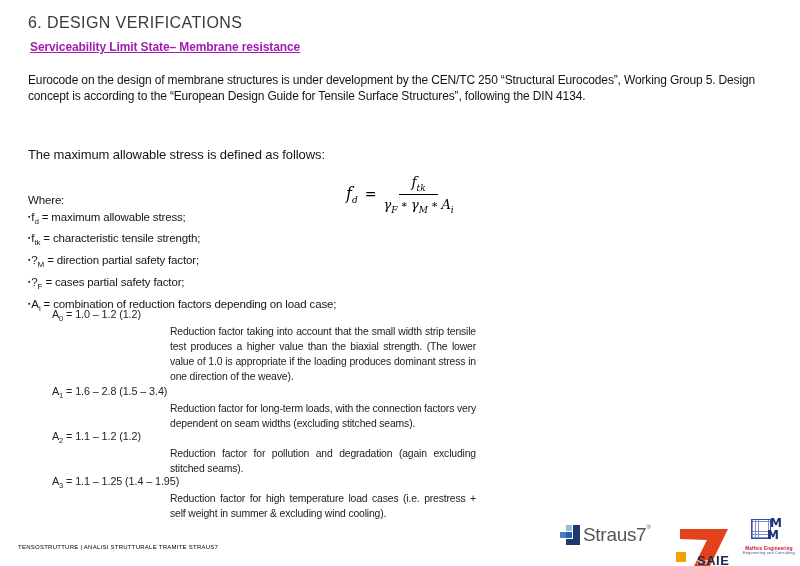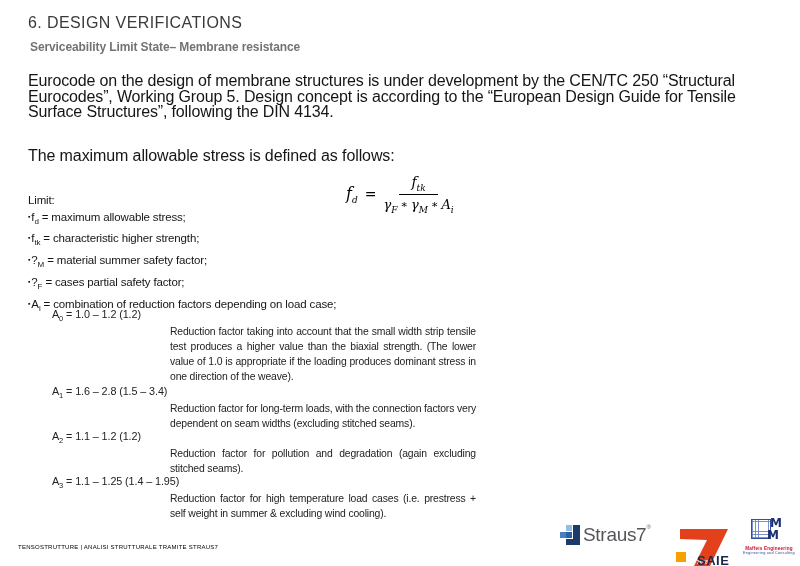--- a/index.html
+++ b/index.html
@@ -7,29 +7,29 @@
   .slide {
     position:relative; width:800px; height:566px; background:#ffffff;
     font-family:"Liberation Sans", sans-serif; color:#1a1a1a; overflow:hidden;
   }
   .title {
     position:absolute; left:28px; top:14px;
     font-size:16px; font-weight:400; color:#3a3a3a; letter-spacing:0.4px;
   }
   .subtitle {
     position:absolute; left:30px; top:40px;
-    font-size:12px; font-weight:700; color:#737373; letter-spacing:-0.1px;
+    font-size:12px; font-weight:700; color:#a21caf; letter-spacing:-0.1px;text-decoration:underline;
   }
   .intro {
     position:absolute; left:28px; top:73px; width:736px;
-    font-size:16px; line-height:15.5px; letter-spacing:-0.15px; color:#151515;
+    font-size:12px; line-height:15.5px; letter-spacing:-0.15px; color:#151515;
   }
   .stress-line {
     position:absolute; left:28px; top:147px;
-    font-size:16px; letter-spacing:-0.1px; color:#151515;
+    font-size:13px; letter-spacing:-0.1px; color:#151515;
   }
   
   .formula {
     position:absolute; left:346px; top:174px;
     display:flex; align-items:center; gap:7px;
     font-family:"DejaVu Serif", serif; font-style:italic; color:#000;
   }
   .formula .lhs { font-size:16px; }
   .formula .eq { font-size:14px; font-style:normal; }
   .formula sub { font-size:9px; font-style:italic; }
@@ -98,24 +98,24 @@
   <div class="formula">
     <span class="lhs"><span>f</span><sub>d</sub></span>
     <span class="eq">=</span>
     <span class="frac">
       <span class="num"><span>f</span><sub>tk</sub></span>
       <span class="den"><span>γ</span><sub>F</sub><span class="op">∗</span><span>γ</span><sub>M</sub><span class="op">∗</span><span>A</span><sub>i</sub></span>
     </span>
   </div>
 
   <div class="where">
-    <div>Limit:</div>
+    <div>Where:</div>
     <div><span class="bullet">▪</span><span>f</span><sub>d</sub><span> = maximum allowable stress;</span></div>
-    <div><span class="bullet">▪</span><span>f</span><sub>tk</sub><span> = characteristic higher strength;</span></div>
-    <div><span class="bullet">▪</span><span>?</span><sub>M</sub><span> = material summer safety factor;</span></div>
+    <div><span class="bullet">▪</span><span>f</span><sub>tk</sub><span> = characteristic tensile strength;</span></div>
+    <div><span class="bullet">▪</span><span>?</span><sub>M</sub><span> = direction partial safety factor;</span></div>
     <div><span class="bullet">▪</span><span>?</span><sub>F</sub><span> = cases partial safety factor;</span></div>
     <div><span class="bullet">▪</span><span>A</span><sub>i</sub><span> = combination of reduction factors depending on load case;</span></div>
   </div>
 
   <div class="factor-row" style="top:308px">
     <div class="factor-label"><span>A</span><sub>0</sub><span>  =   1.0 – 1.2  (1.2)</span></div>
     <div class="factor-desc">Reduction factor taking into account that the small width strip tensile test produces a higher value than the biaxial strength. (The lower value of 1.0 is appropriate if the loading produces dominant stress in one direction of the weave).</div>
   </div>
   <div class="factor-row" style="top:385px">
     <div class="factor-label"><span>A</span><sub>1</sub><span>  =   1.6 – 2.8  (1.5 – 3.4)</span></div>

